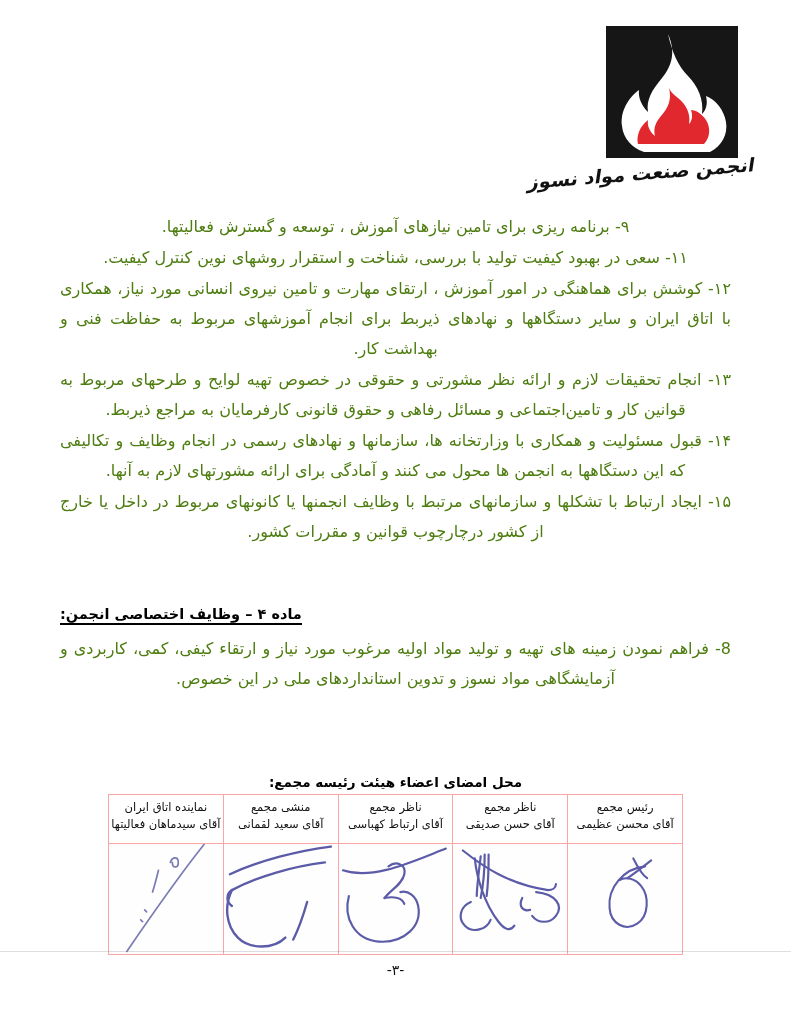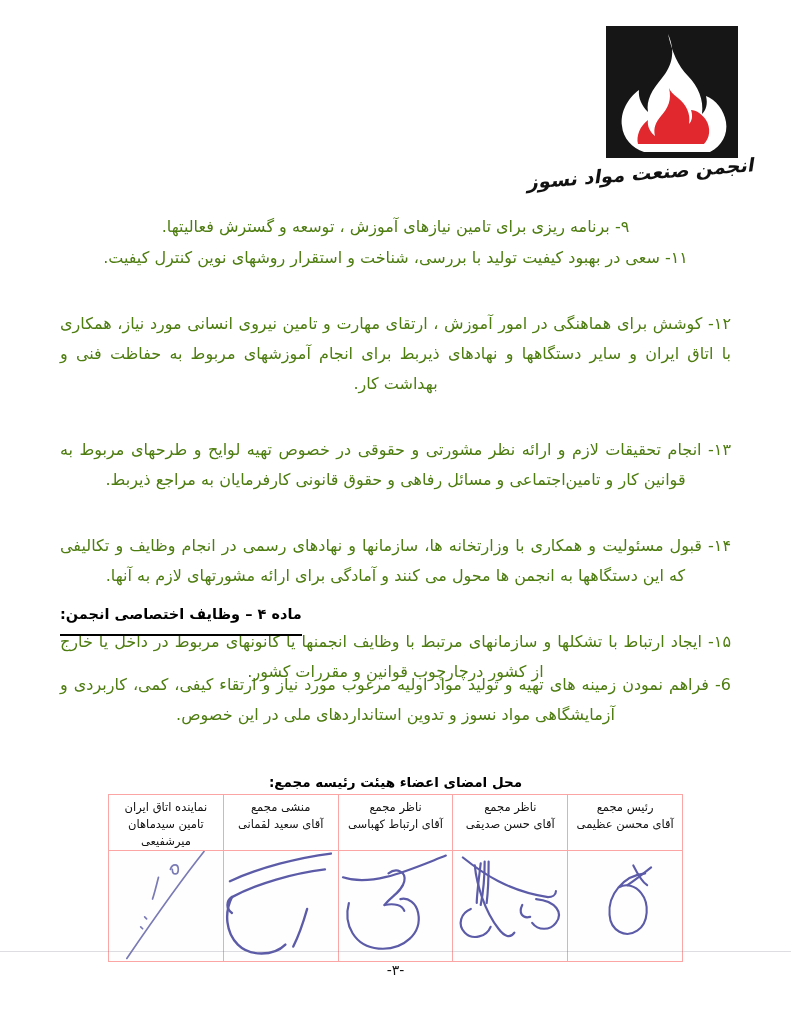--- a/index.html
+++ b/index.html
@@ -75,39 +75,38 @@
     line-height: 30px;
     color: #4d7c0f;
     margin: 0 0 1px 0;
     text-align: justify;
     text-align-last: center;
     direction: rtl;
   }
   .clause.wide {
     text-align: justify;
     text-align-last: center;
-    margin-top: 36px;
   }
 
   
   .section-heading {
     position: absolute;
     top: 604px;
     right: 60px;
     left: 60px;
     text-align: left;
     direction: rtl;
   }
   .section-heading span {
     font-family: "DejaVu Sans", sans-serif;
     font-size: 14.5px;
     font-weight: 700;
     color: #000;
     border-bottom: 2px solid #000;
-    padding-bottom: 12px;
+    padding-bottom: 1px;
     display: inline-block;
   }
 
   .sub-list {
     position: absolute;
     top: 634px;
     right: 60px;
     left: 60px;
     direction: rtl;
   }
@@ -226,21 +225,21 @@
     <p class="clause wide">۱۳- انجام تحقیقات لازم و ارائه نظر مشورتی و حقوقی در خصوص تهیه لوایح و طرحهای مربوط به قوانین کار و تامین‌اجتماعی و مسائل رفاهی و حقوق قانونی کارفرمایان به مراجع ذیربط.</p>
     <p class="clause wide">۱۴- قبول مسئولیت و همکاری با وزارتخانه ها، سازمانها و نهادهای رسمی در انجام وظایف و تکالیفی که این دستگاهها به انجمن ها محول می کنند و آمادگی برای ارائه مشورتهای لازم به آنها.</p>
     <p class="clause wide">۱۵- ایجاد ارتباط با تشکلها و سازمانهای مرتبط با وظایف انجمنها یا کانونهای مربوط در داخل یا خارج از کشور درچارچوب قوانین و مقررات کشور.</p>
   </div>
 
   <div class="section-heading">
     <span>ماده ۴ – وظایف اختصاصی انجمن:</span>
   </div>
 
   <div class="sub-list">
-    <p class="clause wide">6- فراهم نمودن زمینه های تهیه و تولید مواد اولیه مرغوب مورد نیاز و ارتقاء کیفی، کمی، کاربردی و آزمایشگاهی مواد نسوز و تدوین استانداردهای ملی در این خصوص.</p>
+    <p class="clause wide">8- فراهم نمودن زمینه های تهیه و تولید مواد اولیه مرغوب مورد نیاز و ارتقاء کیفی، کمی، کاربردی و آزمایشگاهی مواد نسوز و تدوین استانداردهای ملی در این خصوص.</p>
   </div>
 
   <div class="sig-title">
     <span>محل امضای اعضاء هیئت رئیسه مجمع:</span>
   </div>
 
   <table class="sig-table">
     <tbody>
       <tr>
         <td class="sig-head-cell">
@@ -254,21 +253,21 @@
         <td class="sig-head-cell">
           <span class="sig-role">ناظر مجمع</span>
           <span class="sig-person">آقای ارتباط کهباسی</span>
         </td>
         <td class="sig-head-cell">
           <span class="sig-role">منشی مجمع</span>
           <span class="sig-person">آقای سعید لقمانی</span>
         </td>
         <td class="sig-head-cell">
           <span class="sig-role">نماینده اتاق ایران</span>
-          <span class="sig-person">تامین سیدماهان میرشفیعی</span>
+          <span class="sig-person">آقای سیدماهان فعالیتها</span>
         </td>
       </tr>
       <tr>
 
         <td class="sig-body-cell">
           <svg viewBox="0 0 115 110" xmlns="http://www.w3.org/2000/svg" aria-hidden="true">
             <g fill="none" stroke="#5b5ba8" stroke-width="2.1" stroke-linecap="round">
               <path d="M78 22 C56 24 40 44 42 64 C43 80 58 88 70 80 C82 72 82 52 74 42 C68 34 58 32 52 36"></path>
               <path d="M66 14 C70 22 74 30 80 34"></path>
               <path d="M84 16 C74 24 66 30 60 34"></path>

